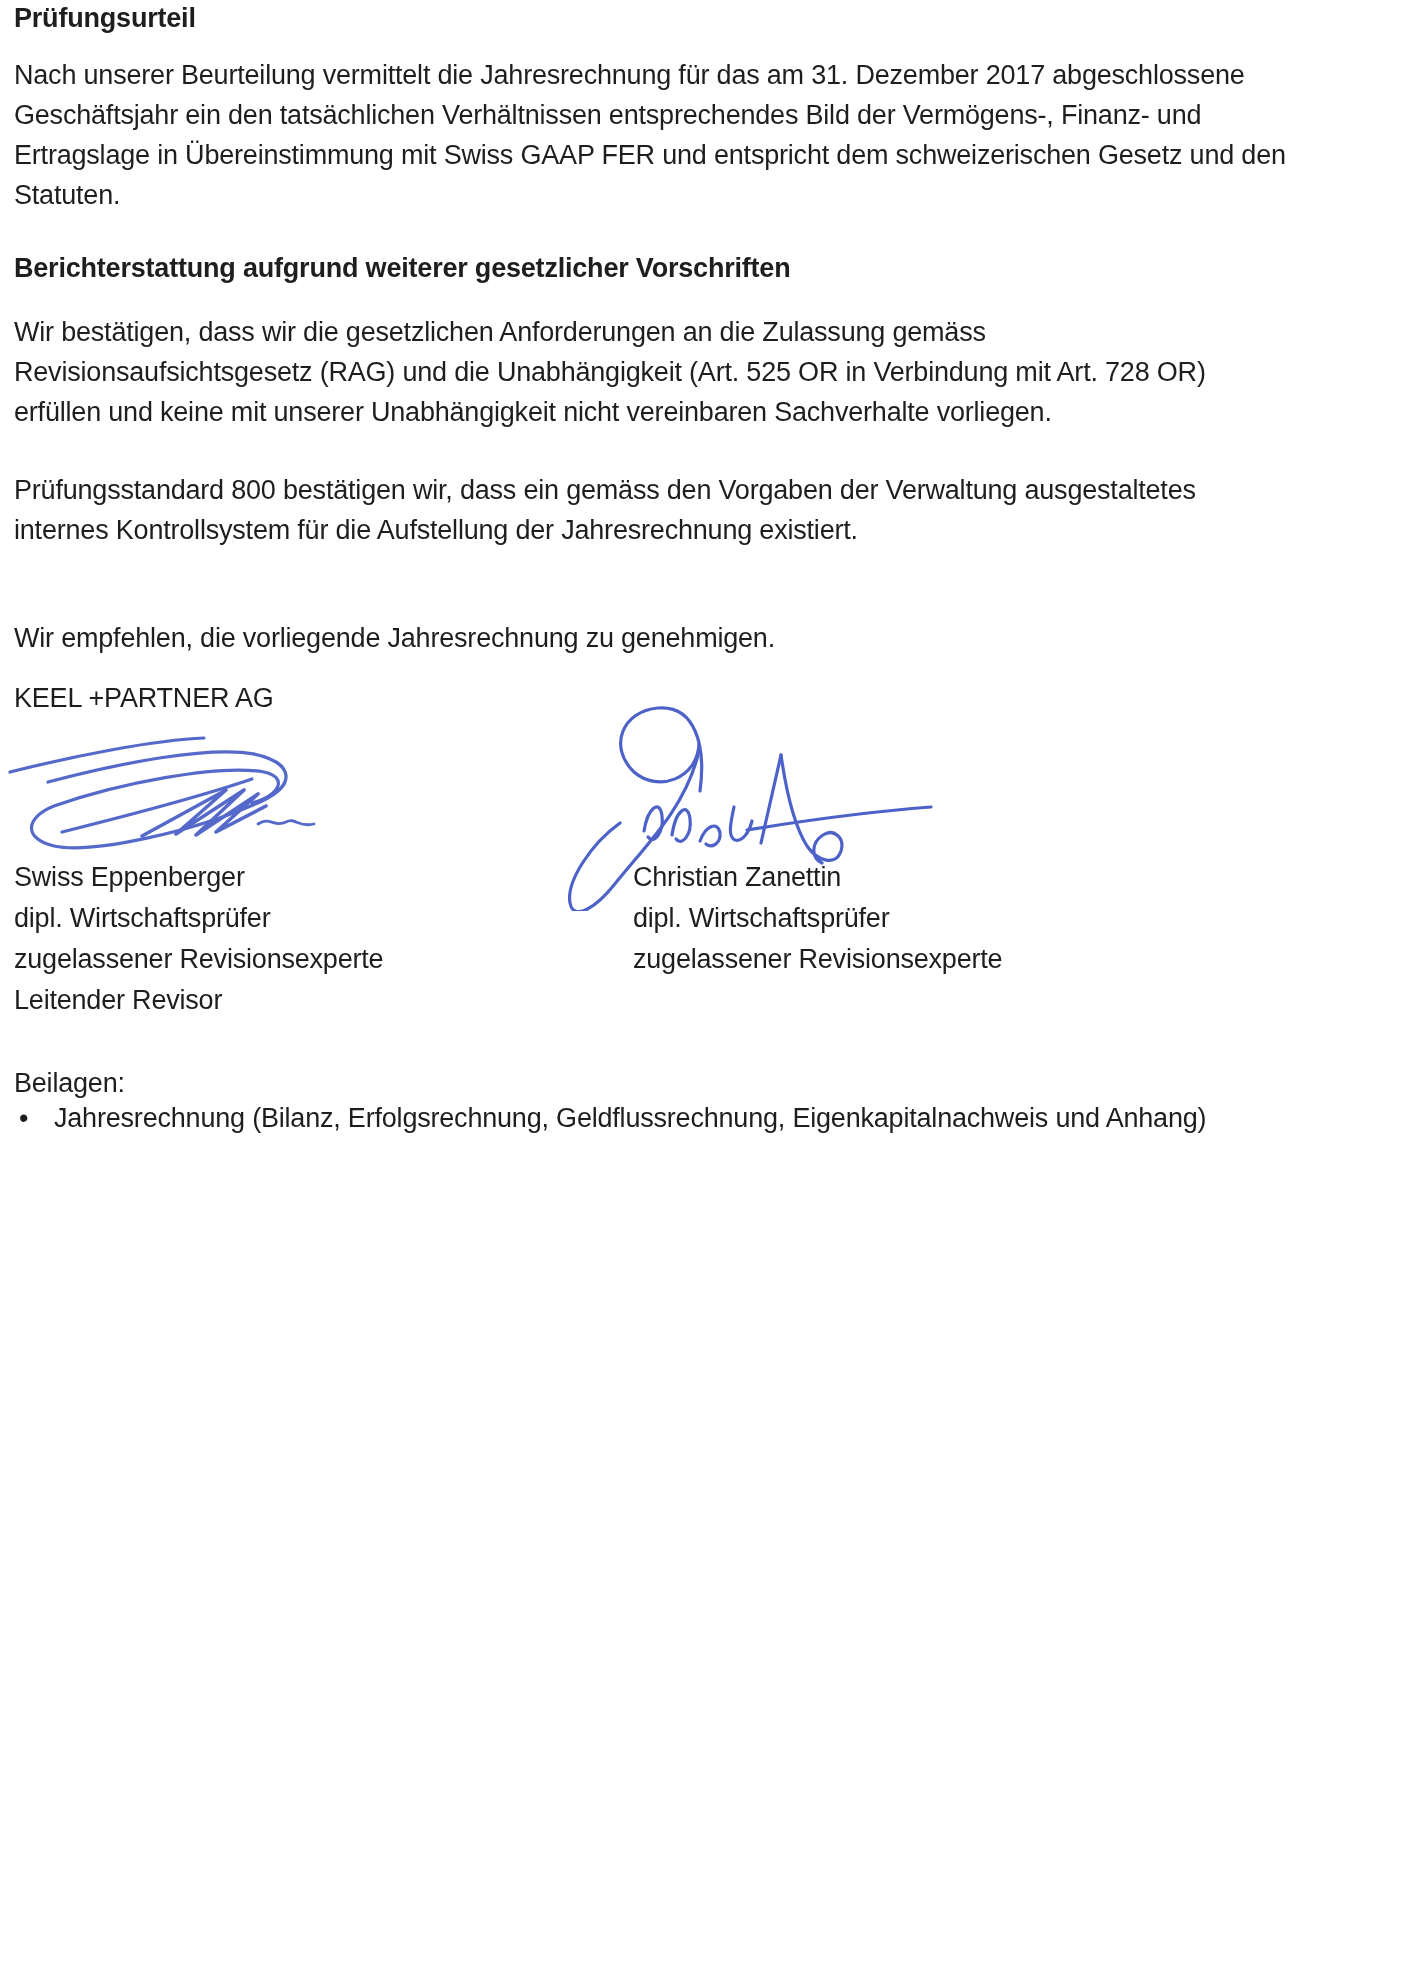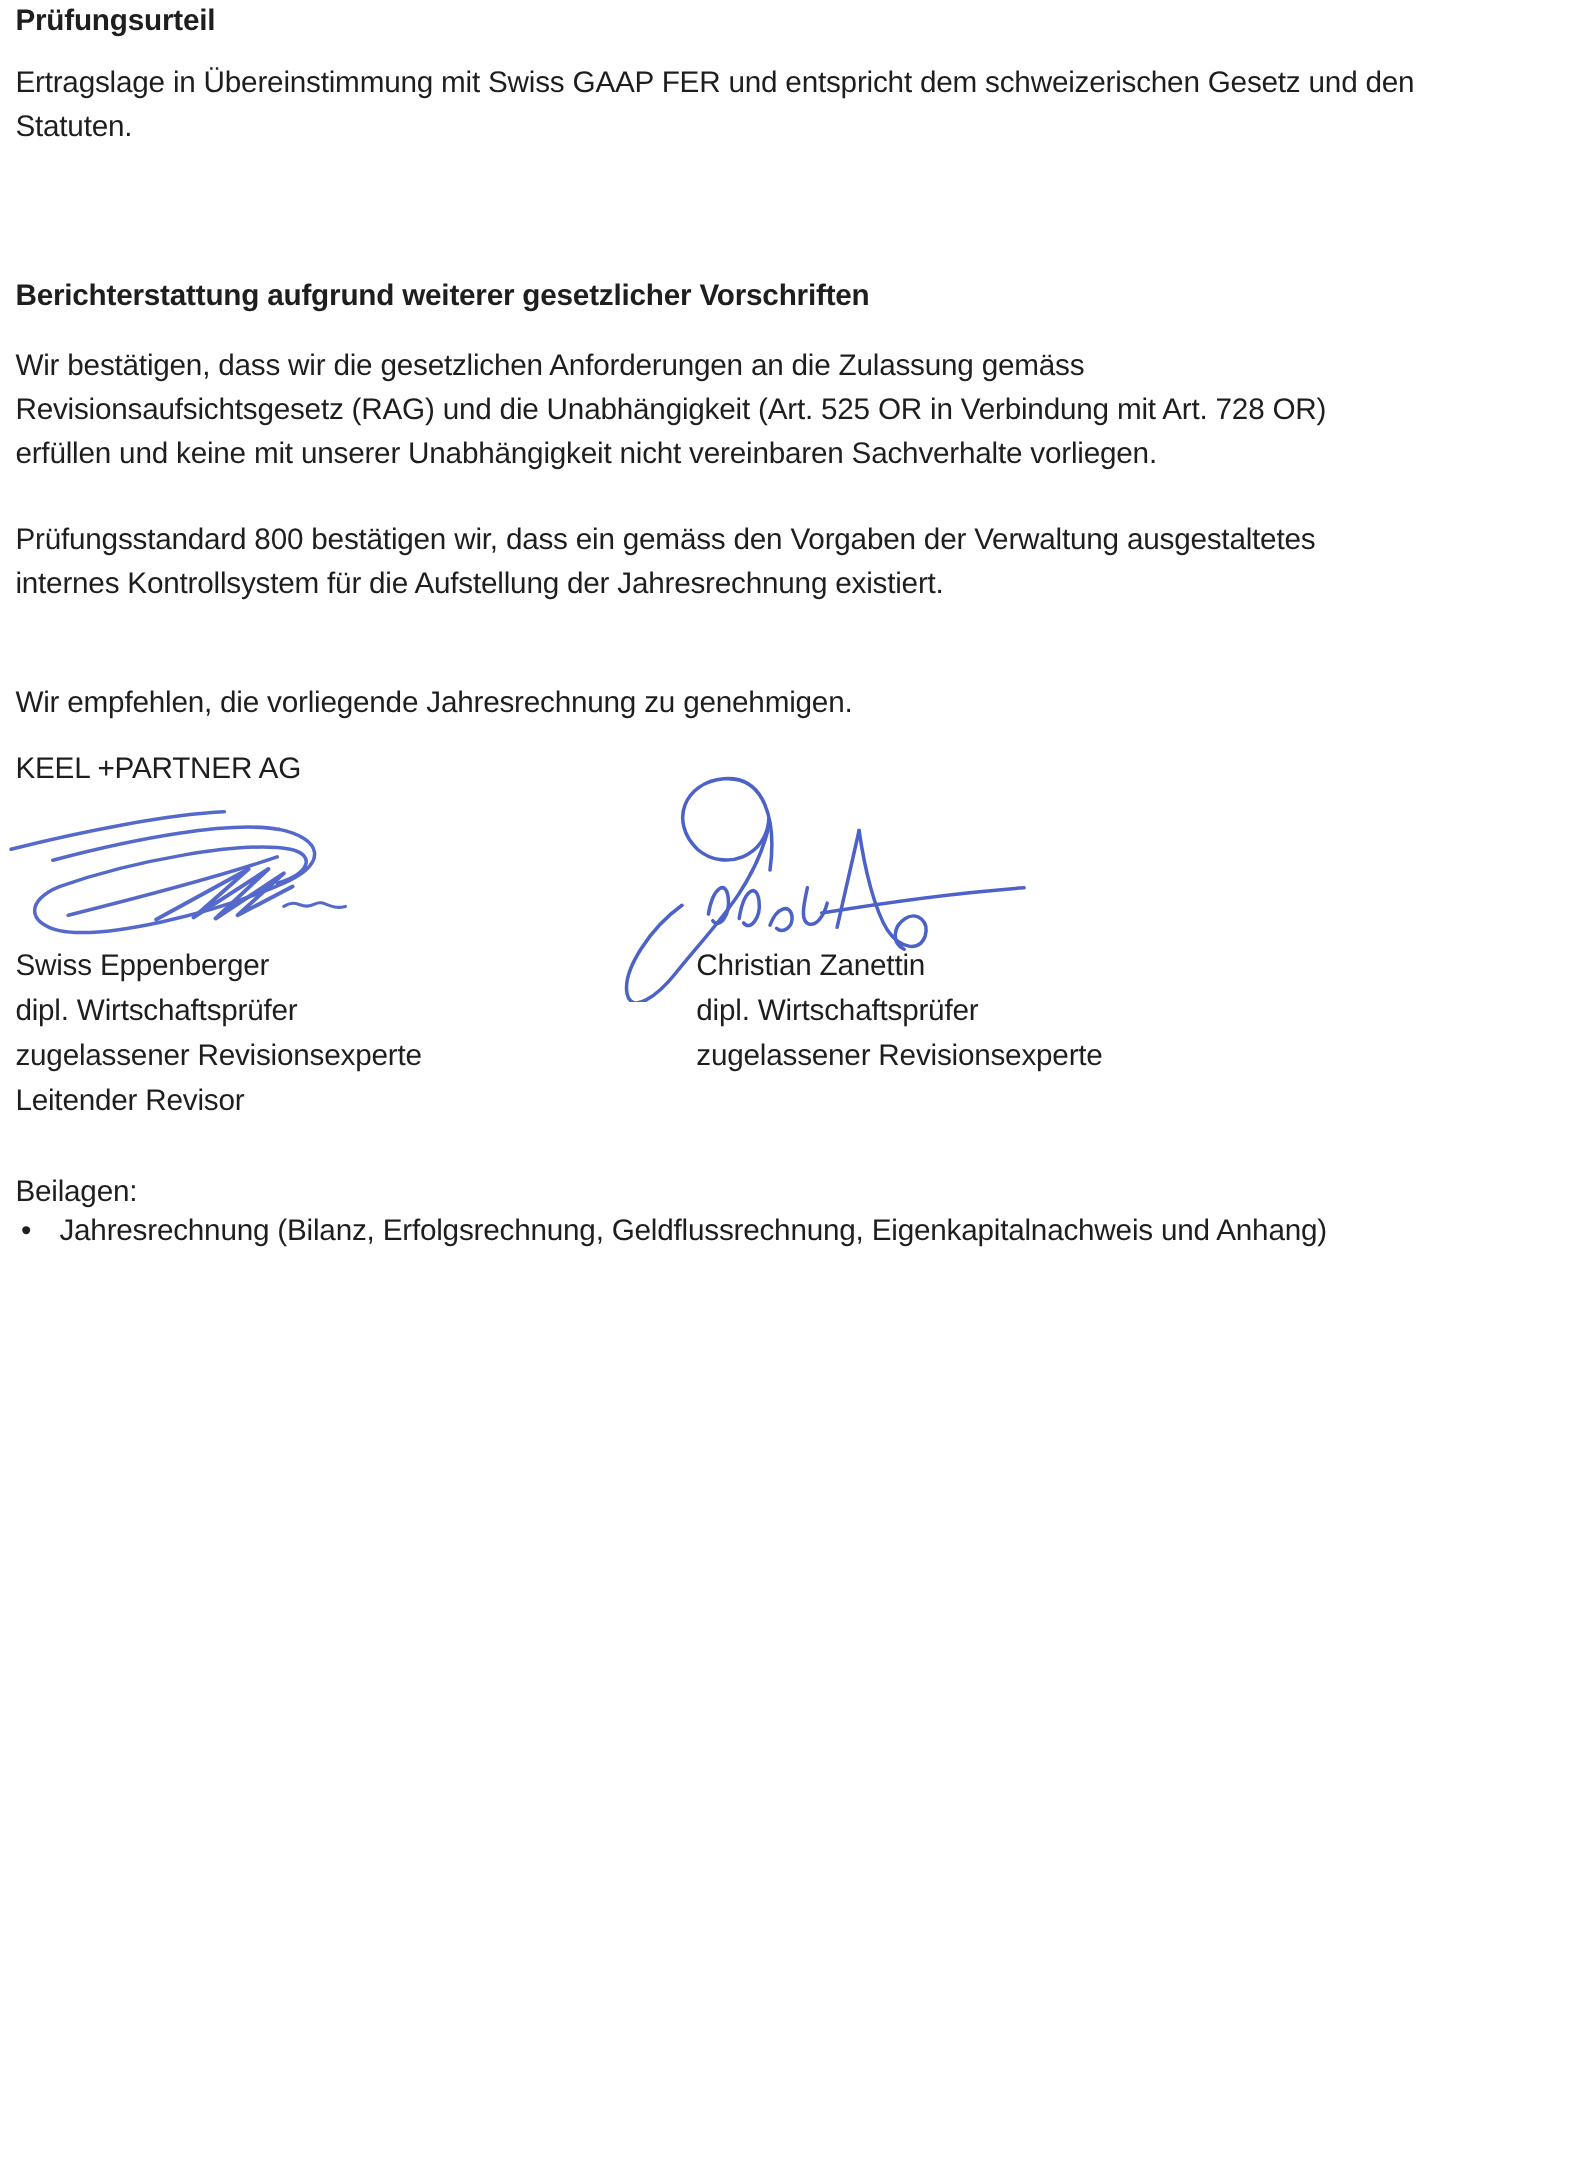--- a/index.html
+++ b/index.html
@@ -27,20 +27,22 @@
   .logo-sq { position: absolute; width: 52px; height: 53px; }
 </style>
 </head>
 <body>
 
 <div class="page">
 
   <div class="abs heading" style="top:1px">Prüfungsurteil</div>
 
   <div class="abs para" style="top:55px">
+    <div>Nach unserer Beurteilung vermittelt die Jahresrechnung für das am 31. Dezember 2017 abgeschlossene</div>
+    <div>Geschäftsjahr ein den tatsächlichen Verhältnissen entsprechendes Bild der Vermögens-, Finanz- und</div>
     <div>Ertragslage in Übereinstimmung mit Swiss GAAP FER und entspricht dem schweizerischen Gesetz und den</div>
     <div>Statuten.</div>
   </div>
 
   <div class="abs heading" style="top:251px">Berichterstattung aufgrund weiterer gesetzlicher Vorschriften</div>
 
   <div class="abs para" style="top:312px">
     <div>Wir bestätigen, dass wir die gesetzlichen Anforderungen an die Zulassung gemäss</div>
     <div>Revisionsaufsichtsgesetz (RAG) und die Unabhängigkeit (Art. 525 OR in Verbindung mit Art. 728 OR)</div>
     <div>erfüllen und keine mit unserer Unabhängigkeit nicht vereinbaren Sachverhalte vorliegen.</div>

